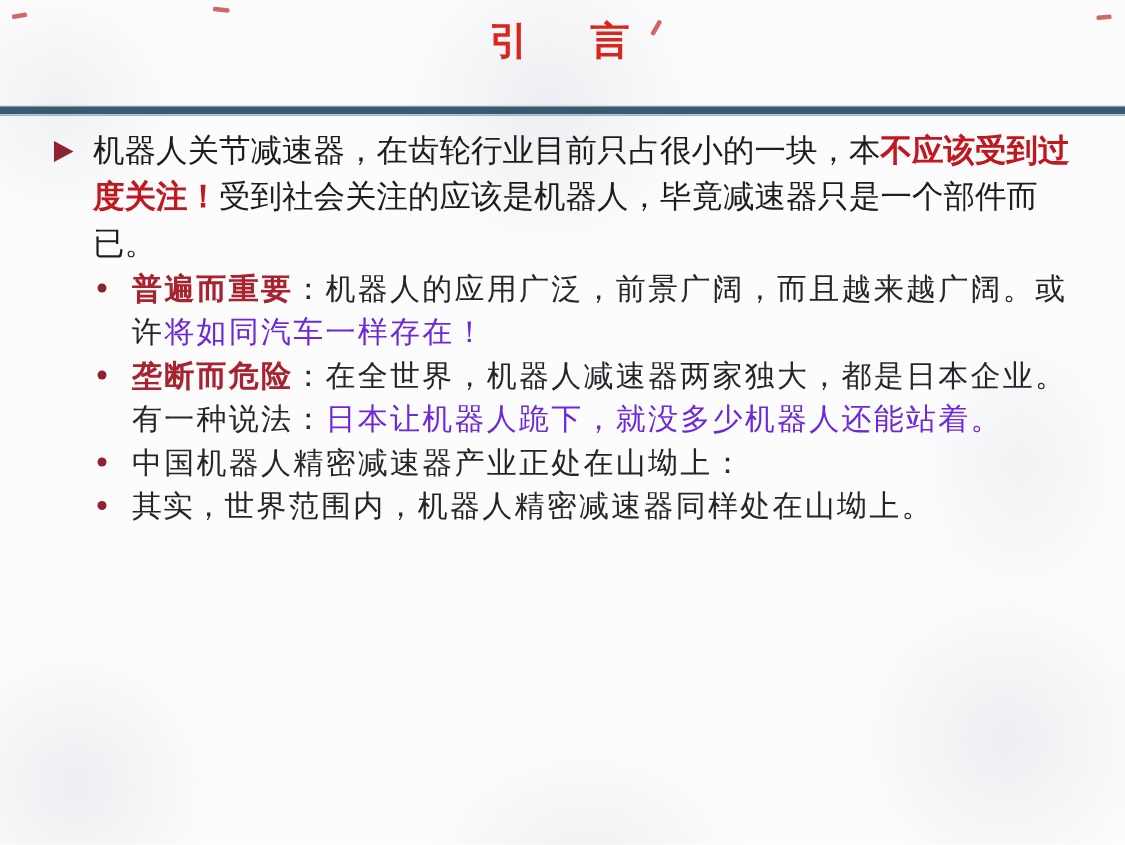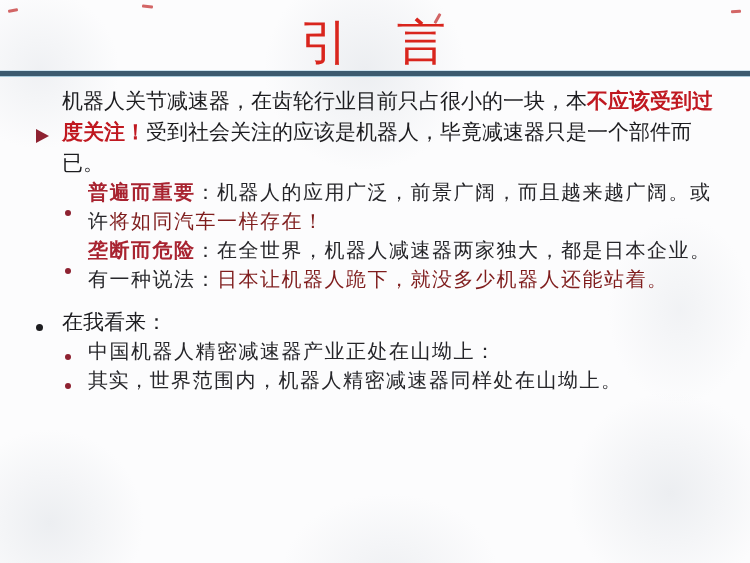--- a/index.html
+++ b/index.html
@@ -18,43 +18,43 @@
   .wm6{left:240px;bottom:-120px;width:300px;height:220px;opacity:.8;}
   
   .speck{position:absolute;background:#c84040;opacity:.8;border-radius:1px;}
   .speck1{left:8px;top:9px;width:10px;height:3px;transform:rotate(-10deg);}
   .speck2{left:142px;top:5px;width:11px;height:3px;transform:rotate(6deg);}
   .speck3{left:436px;top:13px;width:3px;height:11px;transform:rotate(30deg);}
   .speck4{left:731px;top:10px;width:10px;height:3px;transform:rotate(-4deg);}
 
   .title{
     position:absolute;top:10px;left:0;width:100%;margin:0;text-align:center;
-    font-size:49px;font-weight:normal;color:#d9251d;letter-spacing:4px;word-spacing:26px;
+    font-size:26px;font-weight:bold;color:#d9251d;letter-spacing:4px;word-spacing:26px;
   }
   .divider{
     position:absolute;top:70px;left:0;width:100%;height:5px;background:#3c5a6f;
     border-top:1px solid #cde2ee;border-bottom:1px solid #a9cadb;
   }
   .content{position:absolute;top:85px;left:36px;right:20px;}
 
-  .row{display:flex;align-items:center;}
+  .row{display:flex;align-items:flex-start;}
   .l1{font-size:21px;line-height:31px;color:#1d1d20;}
   .l1 .mcell{flex:none;width:26px;}
   .tri{display:block;margin-top:9px;width:0;height:0;
        border-left:13px solid #8e2231;border-top:7px solid transparent;border-bottom:7px solid transparent;}
   .dotb{display:block;margin-top:12px;width:7px;height:7px;border-radius:50%;background:#1d1d20;}
   .l2{margin-left:29px;font-family:"DejaVu Serif",serif;font-size:20px;line-height:29px;
       letter-spacing:1.5px;color:#26262a;}
   .l2 .mcell{flex:none;width:23px;}
   .dotr{display:block;margin-top:11px;width:6px;height:6px;border-radius:50%;background:#8e2231;}
   .txt{flex:1;min-width:0;}
 
   .em{color:#c01820;font-weight:bold;}
   .term{color:#a82330;font-weight:bold;}
-  .blue{color:#7f1d1d;}
+  .blue{color:#6d28d9;}
   .lead-sans{font-family:"Liberation Sans",sans-serif;letter-spacing:.5px;}
   .b4{margin-top:12px;}
   .redline{margin-left:56px;font-size:21px;line-height:30px;font-weight:bold;color:#cf1f1f;}
 </style>
 </head>
 <body>
 
 <div class="slide">
 
   <div class="wm wm1"></div>
@@ -90,26 +90,20 @@
     </div>
 
     <div class="row l2">
       <span class="mcell">
           <span class="dotr"></span>
         </span>
       <div class="txt"><span class="term">垄断而危险</span><span>：</span><span>在全世界，机器人减速器两家独大，都是日本企业。有一种说法：</span><span class="blue">日本让机器人跪下，就没多少机器人还能站着。</span></div>
     </div>
 
 
-    <div class="row l1 b4">
-      <span class="mcell">
-          <span class="dotb"></span>
-        </span>
-      <div class="txt">在我看来：</div>
-    </div>
 
     <div class="row l2">
       <span class="mcell">
           <span class="dotr"></span>
         </span>
       <div class="txt">中国机器人精密减速器产业正处在山坳上：</div>
     </div>
 
 
     <div class="row l2">

